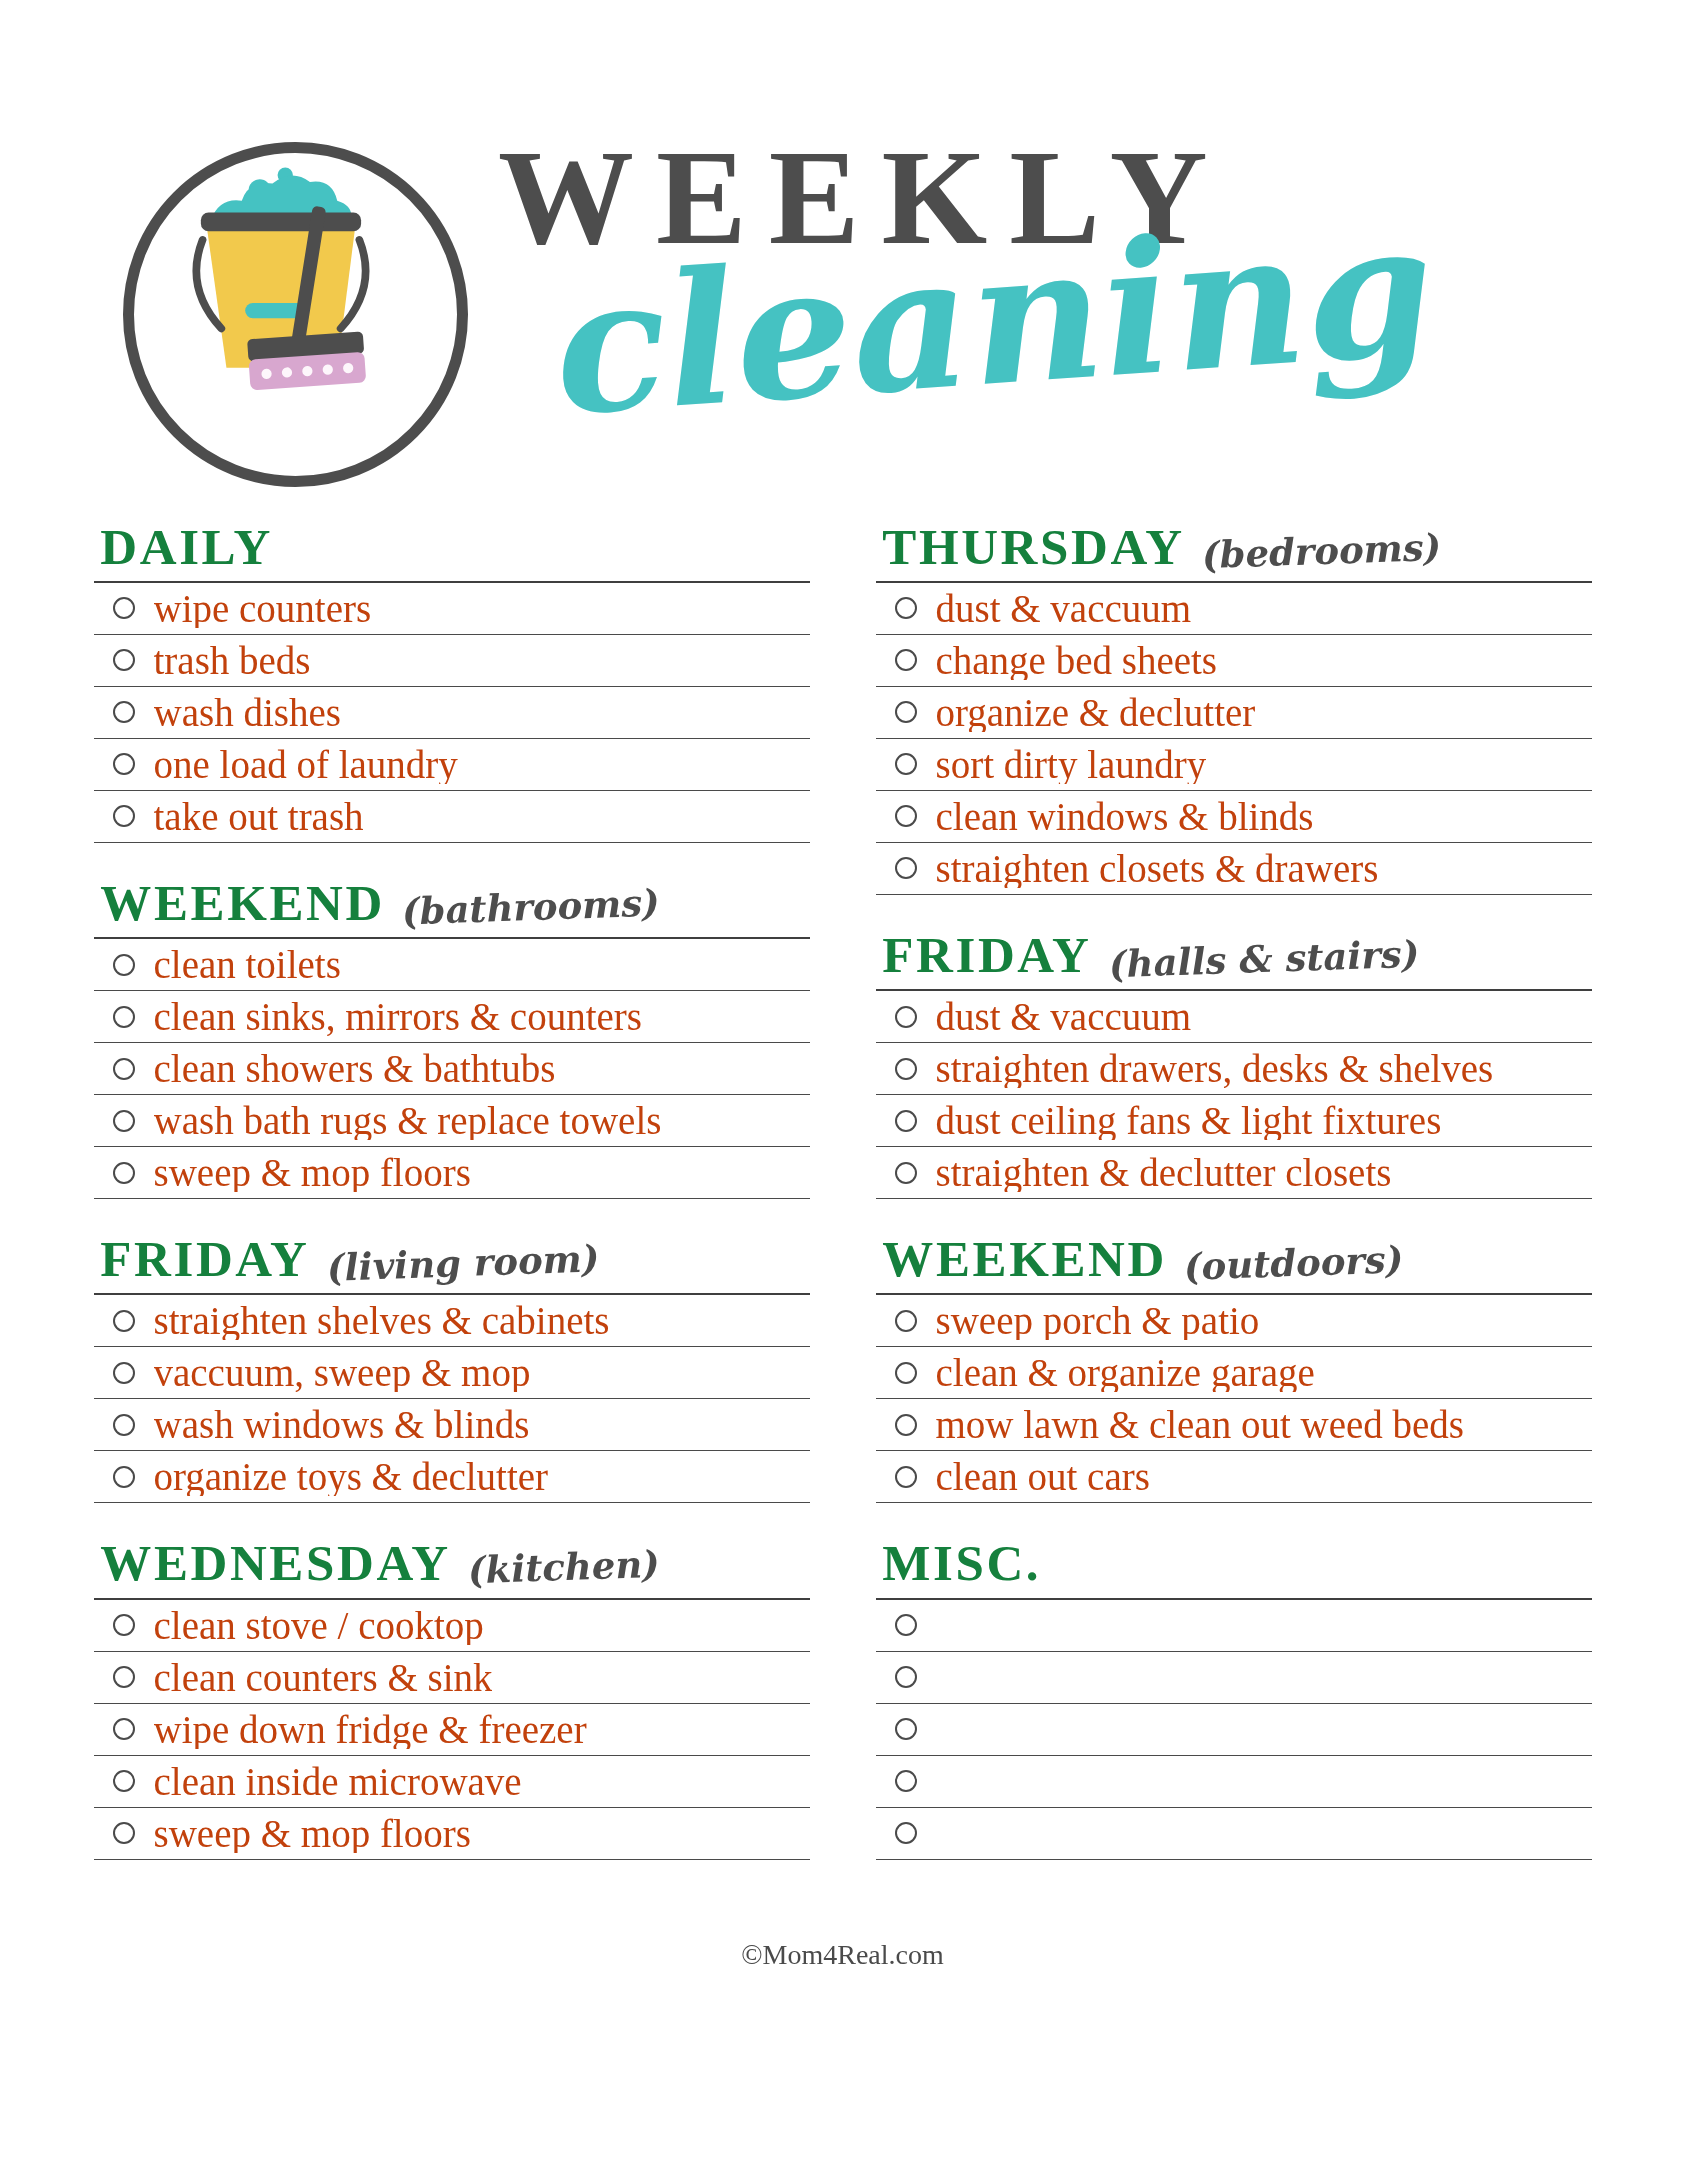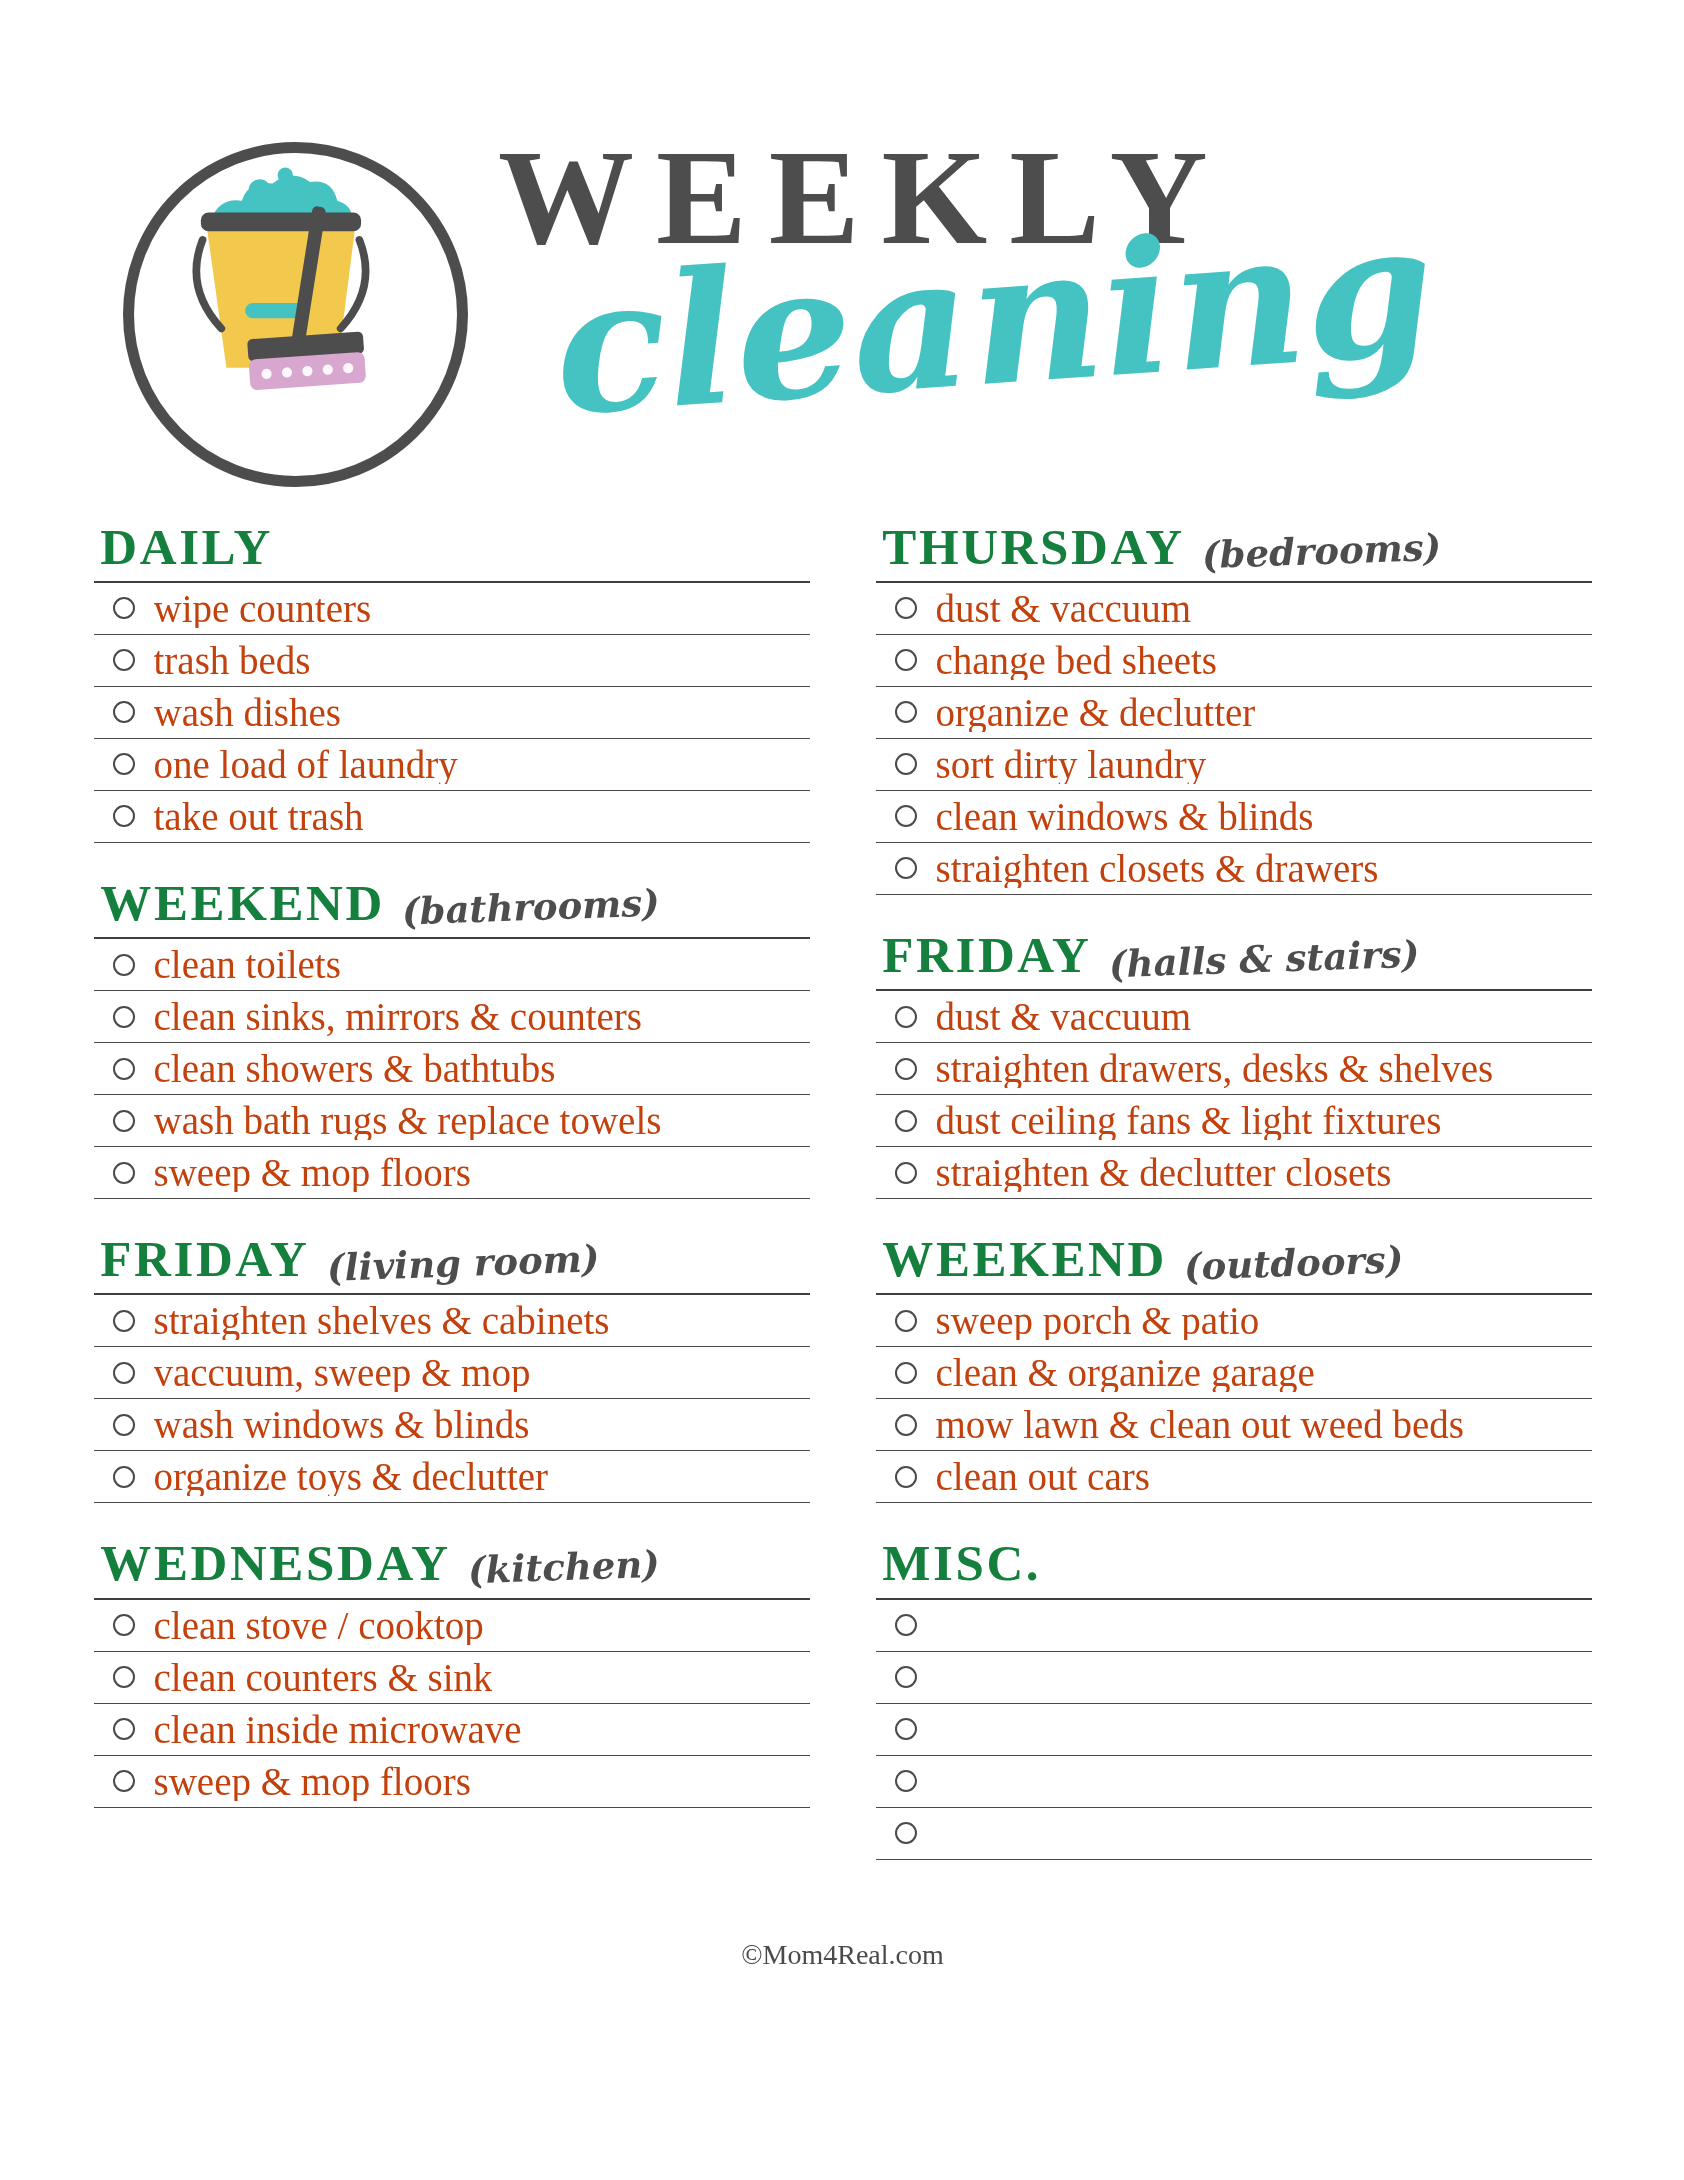--- a/index.html
+++ b/index.html
@@ -316,20 +316,24 @@
           <li>
               <span class="checkbox"></span>
               <span class="item-label">clean stove / cooktop</span>
             </li>
           <li>
               <span class="checkbox"></span>
               <span class="item-label">clean counters &amp; sink</span>
             </li>
           <li>
               <span class="checkbox"></span>
+              <span class="item-label">wipe down fridge &amp; freezer</span>
+            </li>
+          <li>
+              <span class="checkbox"></span>
               <span class="item-label">clean inside microwave</span>
             </li>
           <li>
               <span class="checkbox"></span>
               <span class="item-label">sweep &amp; mop floors</span>
             </li>
         </ul>
       </div>
 
     </div>

